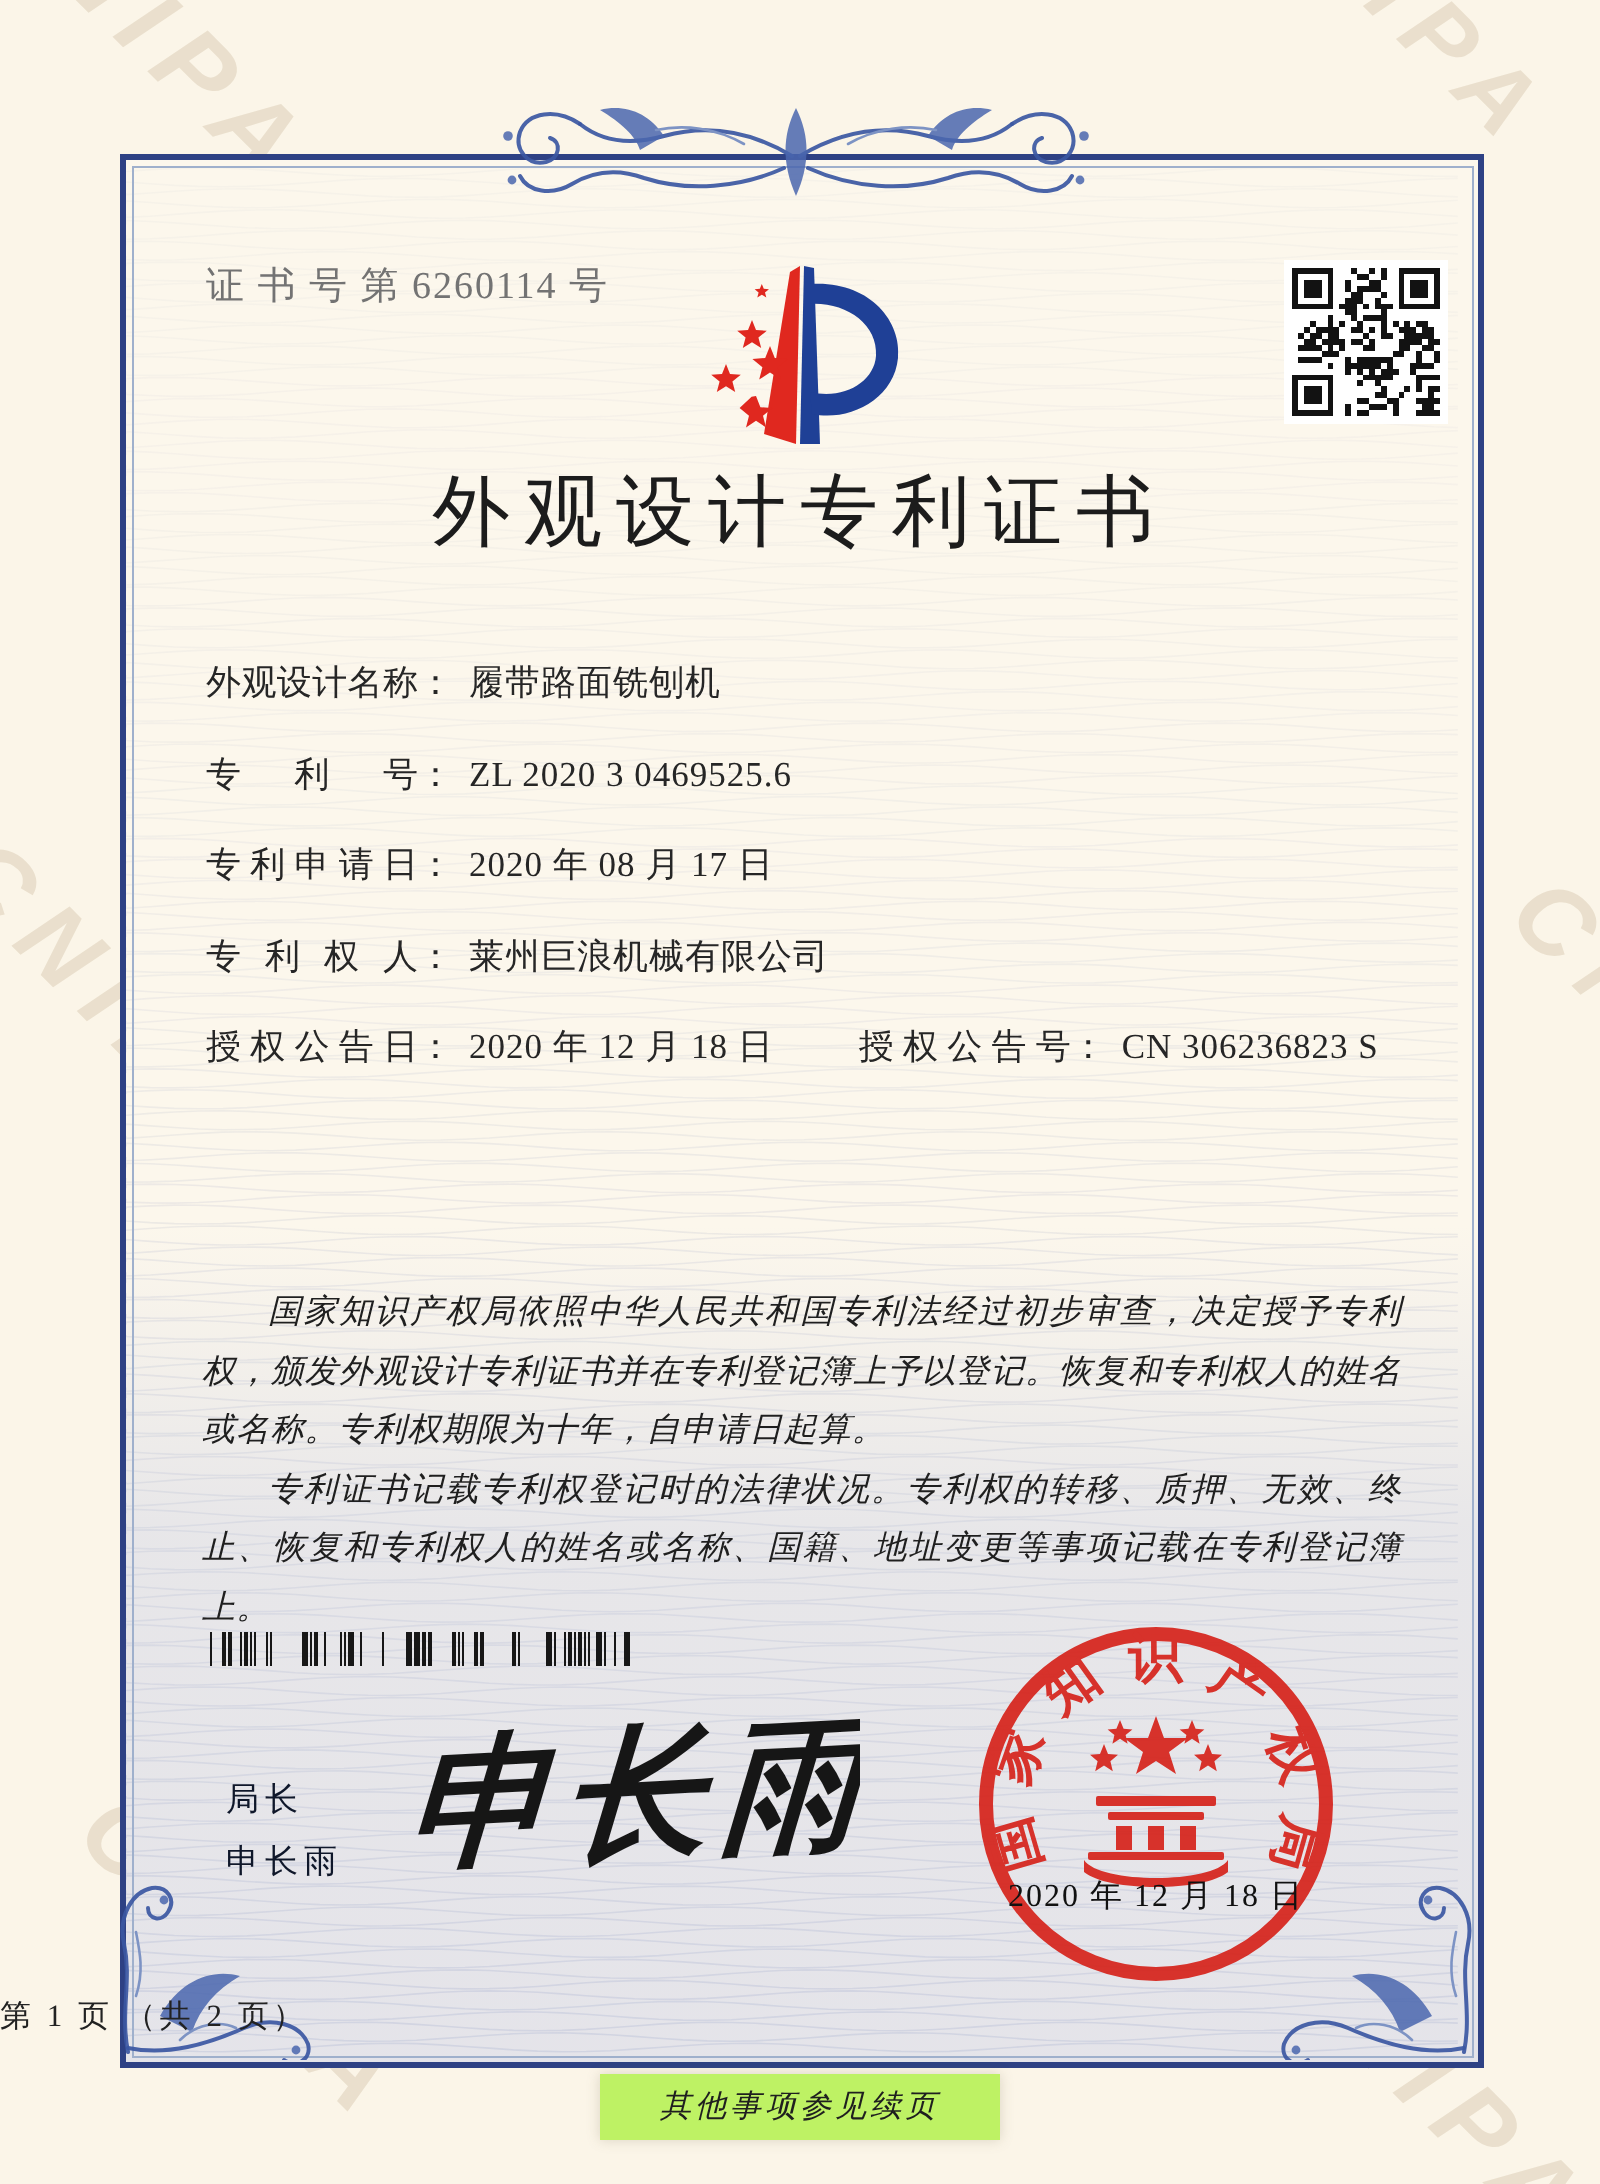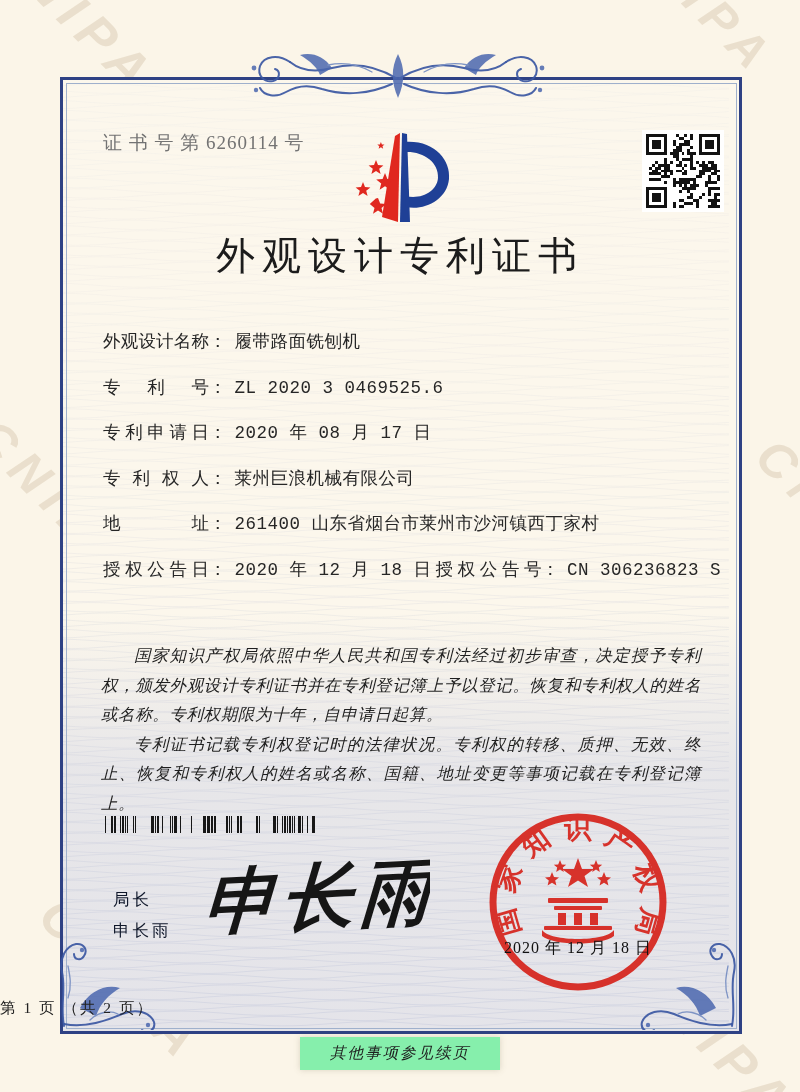--- a/index.html
+++ b/index.html
@@ -16,21 +16,21 @@
   .tint{position:absolute;inset:0;background:linear-gradient(180deg,rgba(210,214,232,0) 56%,rgba(203,208,229,0.42) 72%,rgba(205,209,231,0.5) 100%);pointer-events:none;}
   #waves{position:absolute;inset:0;width:100%;height:100%;pointer-events:none;}
 
   .cert-no{position:absolute;left:103px;top:130px;font-size:19px;color:#737373;letter-spacing:1px;}
   .qr-wrap{position:absolute;left:642px;top:130px;width:82px;height:82px;background:#ffffff;padding:0;}
   .qr-wrap svg{position:absolute;left:4px;top:4px;}
   .logo{position:absolute;left:338px;top:124px;}
   .title{position:absolute;left:0;top:229px;width:800px;text-align:center;font-size:39px;font-weight:400;
          color:#1c1c1c;letter-spacing:7px;}
 
-  .fields{position:absolute;left:103px;top:329px;width:600px;font-size:17.5px;color:#262626;font-family:Liberation Mono, monospace;}
+  .fields{position:absolute;left:103px;top:329px;width:600px;font-size:17.5px;color:#262626;}
   .frow{height:18px;margin-bottom:27.5px;white-space:nowrap;}
   .fgroup{display:inline-block;}
   .fgroup.first{width:322px;}
   .flabel{display:inline-block;width:106px;text-align:justify;text-align-last:justify;vertical-align:top;}
   .fcolon{display:inline-block;margin-right:8px;}
   .fvalue{letter-spacing:0.5px;}
 
   .paras{position:absolute;left:101px;top:641px;width:600px;font-size:16.5px;line-height:29.5px;
          font-style:italic;color:#1f1f1f;letter-spacing:0.6px;text-align:justify;}
   .paras p{margin:0;text-indent:2em;}
@@ -38,21 +38,21 @@
   .barcode{position:absolute;left:105px;top:816px;}
 
   .sig-labels{position:absolute;left:113px;top:884px;font-size:16.5px;color:#0f172a;letter-spacing:3px;line-height:31px;}
   .autograph{position:absolute;left:200px;top:838px;}
 
   .seal{position:absolute;left:486px;top:810px;}
   .seal-date{position:absolute;left:486px;top:938px;width:184px;text-align:center;font-size:16px;color:#111;letter-spacing:1px;font-weight:500;}
 
   .page-info{position:absolute;left:0;top:998px;width:800px;text-align:left;font-size:15.5px;color:#222;letter-spacing:2px;}
 
-  .footer-box{position:absolute;left:300px;top:1037px;width:200px;height:33px;background:#86efac;
+  .footer-box{position:absolute;left:300px;top:1037px;width:200px;height:33px;background:#bef264;
               box-shadow:0 0 6px rgba(120,110,80,0.25);display:flex;align-items:center;justify-content:center;}
   .footer-note{font-size:15.5px;font-style:italic;color:#1f1f1f;letter-spacing:2px;}
 
   .ornament{position:absolute;pointer-events:none;}
   .orn-stroke{fill:none;stroke:#3b57a2;stroke-width:2;stroke-linecap:round;opacity:0.92;}
   .orn-fill{fill:#4a66ae;opacity:0.85;stroke:none;}
   .orn-lite{fill:none;stroke:#7d93c4;stroke-width:1.3;stroke-linecap:round;}
 </style>
 </head>
 <body>
@@ -599,23 +599,20 @@
     <div class="frow">
       <span class="flabel">专利号</span><span class="fcolon">：</span><span class="fvalue">ZL 2020 3 0469525.6</span>
     </div>
     <div class="frow">
       <span class="flabel">专利申请日</span><span class="fcolon">：</span><span class="fvalue">2020 年 08 月 17 日</span>
     </div>
     <div class="frow">
       <span class="flabel">专利权人</span><span class="fcolon">：</span><span class="fvalue">莱州巨浪机械有限公司</span>
     </div>
     <div class="frow">
-      <span class="flabel">地址</span><span class="fcolon">：</span><span class="fvalue">261400  山东省烟台市莱州市沙河镇西丁家村</span>
-    </div>
-    <div class="frow">
       <span class="fgroup first">
         <span class="flabel">授权公告日</span><span class="fcolon">：</span><span class="fvalue">2020 年 12 月 18 日</span>
       </span>
       <span class="fgroup">
         <span class="flabel">授权公告号</span><span class="fcolon">：</span><span class="fvalue">CN 306236823 S</span>
       </span>
     </div>
   </div>
 
   <div class="paras">

